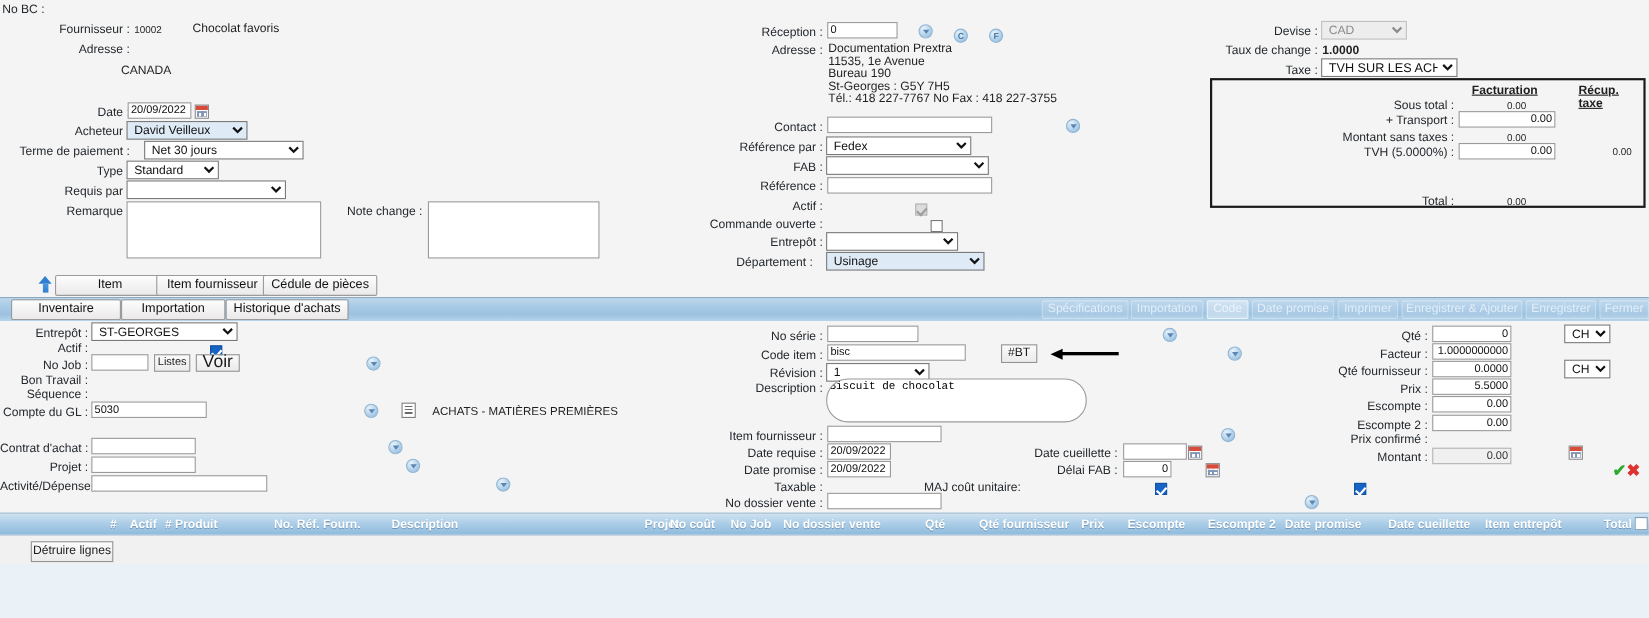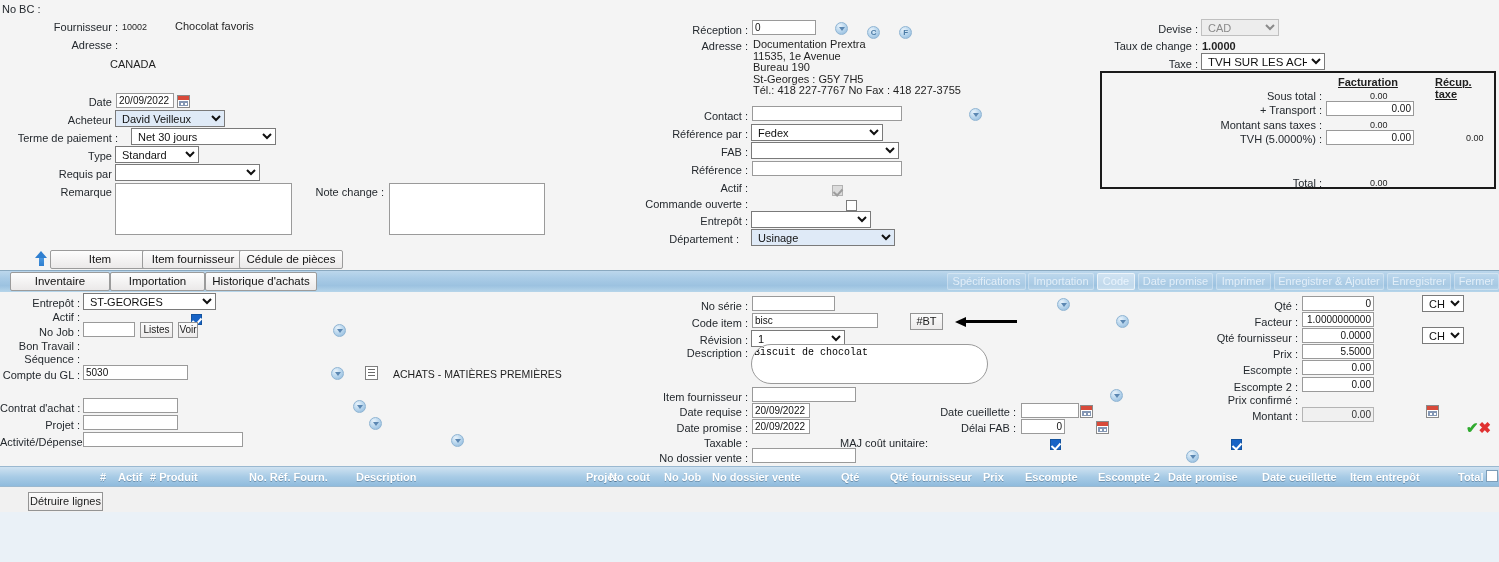--- a/index.html
+++ b/index.html
@@ -345,21 +345,21 @@
 <select class="sel abs plain" style="left:83px; top:293px; width:133px;">
   <option>ST-GEORGES</option>
 </select>
 
 <div class="abs lbl" style="left:0px; top:311px; width:80px;">Actif :</div>
 <span class="chk on abs" style="left:83px; top:311px;"></span>
 
 <div class="abs lbl" style="left:0px; top:326px; width:80px;">No Job :</div>
 <input class="tb abs" style="left: 83px; top: 322px; width: 52px;" value="">
 <div class="btn abs" style="left:140px; top:322px; width:33px; height:16px; line-height:14px; font-size:10px;">Listes</div>
-<div class="btn abs" style="left:178px; top:322px; width:20px; height:16px; line-height:14px; font-size:10px;">Voir</div>
+<div class="btn abs" style="left:178px; top:322px; width:40px; height:16px; line-height:14px; font-size:16px;">Voir</div>
 <span class="orb caret abs" style="left:210px; top:323px;"></span>
 
 <div class="abs lbl" style="left:0px; top:340px; width:80px;">Bon Travail :</div>
 <div class="abs lbl" style="left:0px; top:353px; width:80px;">Séquence :</div>
 
 <div class="abs lbl" style="left:0px; top:369px; width:80px;">Compte du GL :</div>
 <input class="tb abs" style="left: 83px; top: 365px; width: 105px;" value="5030">
 <span class="orb caret abs" style="left:192px; top:366px;"></span>
 <span class="noteicon abs" style="left:210px; top:366px;"></span>
 

